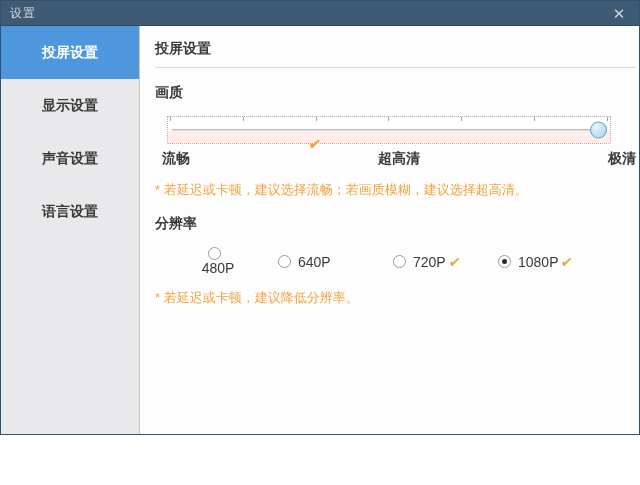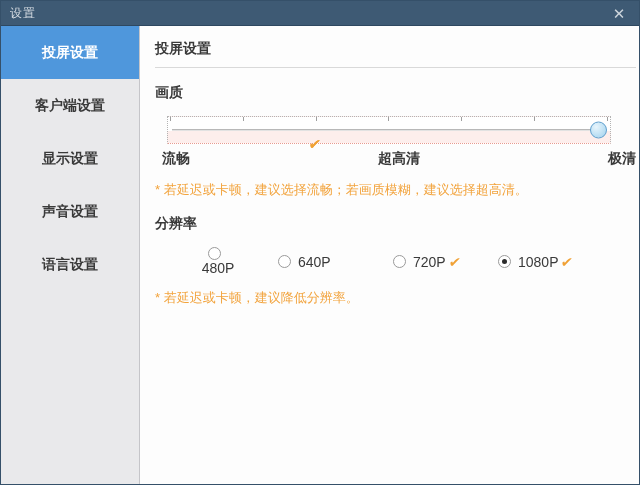--- a/index.html
+++ b/index.html
@@ -1,20 +1,20 @@
 <!DOCTYPE html>
 <html><head>
 <meta charset="utf-8">
 <style>
   * { margin:0; padding:0; box-sizing:border-box; }
   html,body { width:640px; height:485px; }
   body { font-family:"Liberation Sans","DejaVu Sans",sans-serif; }
 
   .window {
-    width:640px; height:485px;
+    width:640px; height:435px;
     border:1px solid #355069;
     display:flex; flex-direction:column;
     background:#0c4a6e;
     overflow:hidden;
   }
 
   
   .titlebar {
     height:25px; flex:0 0 25px;
     background:#3e5a74;
@@ -139,21 +139,20 @@
 
   <div class="titlebar">
     <span class="title">设置</span>
     <span class="close">✕</span>
   </div>
 
   <div class="bodyrow">
 
     <nav class="sidebar" id="sidebar">
         <div class="side-item selected">投屏设置</div>
-        <div class="side-item">客户端设置</div>
         <div class="side-item">显示设置</div>
         <div class="side-item">声音设置</div>
         <div class="side-item">语言设置</div>
       </nav>
 
     <div class="main">
 
       <div class="main-header">投屏设置</div>
       <hr class="rule">
 

